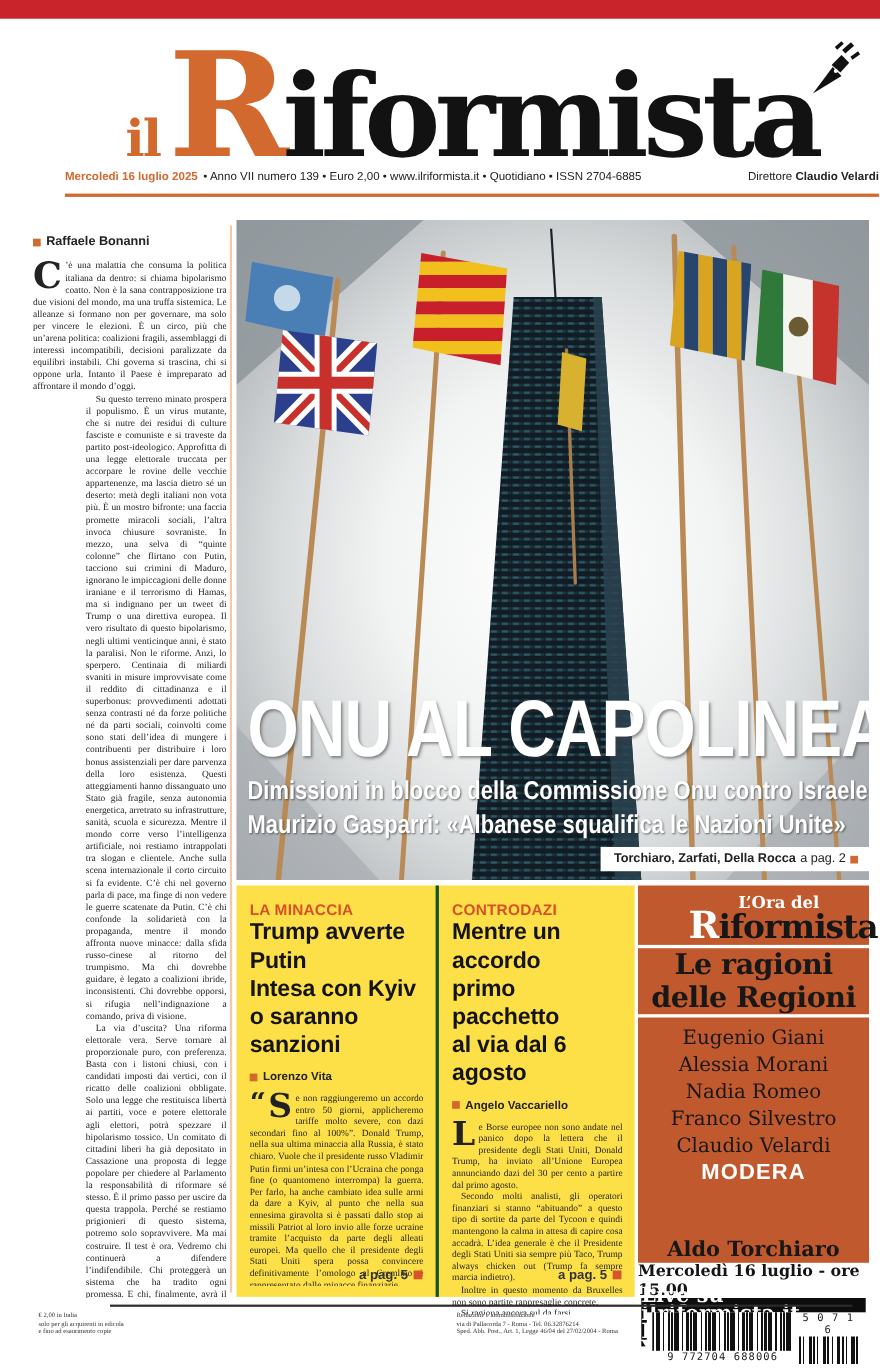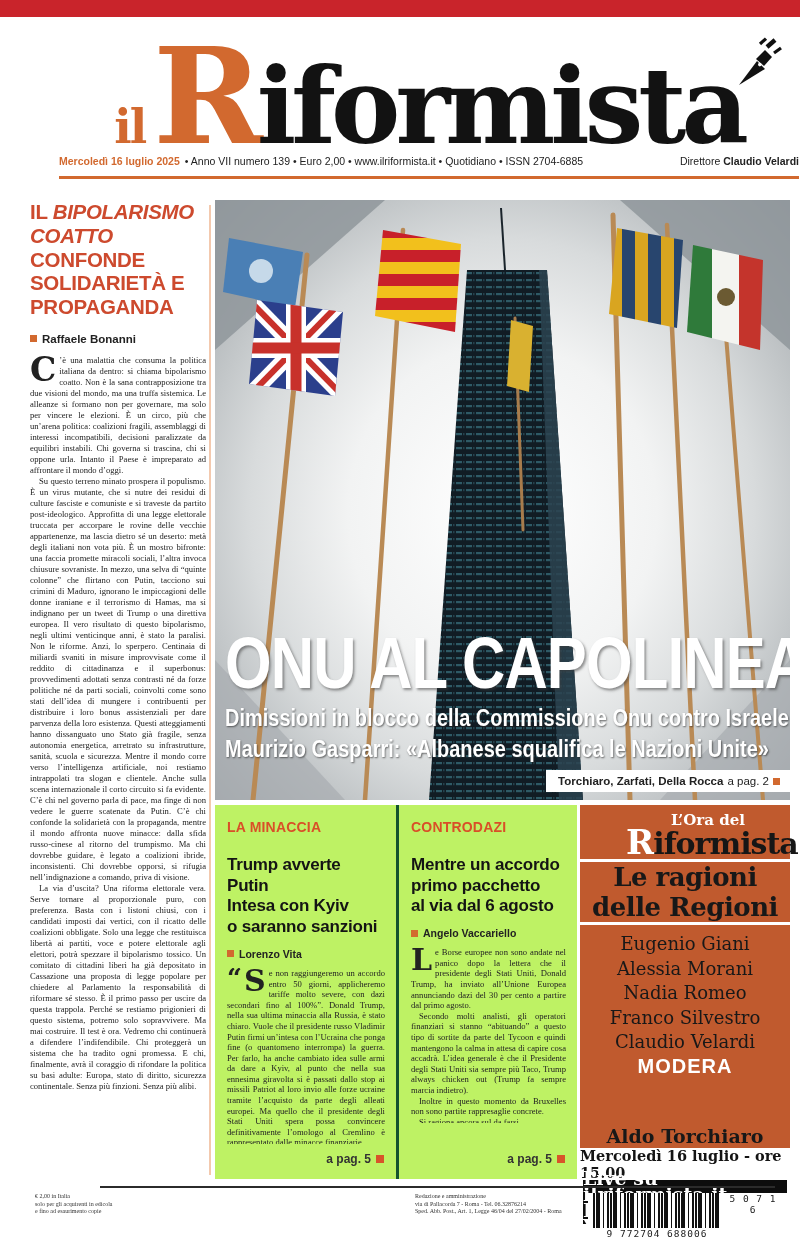--- a/index.html
+++ b/index.html
@@ -23,44 +23,44 @@
   .mast-rule { position:absolute; left:30px; top:159px; width:740px; height:3px; background:#d2692f; }
 
   
   .opinion { position:absolute; left:30px; top:200px; width:176px; height:980px; overflow:hidden; }
   .op-headline { font-family:"Liberation Sans", sans-serif; font-weight:bold; font-size:20.5px; line-height:1.16; color:#cd4a2e; text-transform:uppercase; letter-spacing:-0.3px; }
   .op-headline .it { font-style:italic; }
   .byline { display:flex; align-items:center; gap:5px; margin-top:14px; font-family:"Liberation Sans", sans-serif; font-weight:bold; font-size:11.5px; color:#222; }
   .sq { display:inline-block; width:7px; height:7px; background:#d2692f; flex:0 0 auto; }
   .op-body { margin-top:10px; font-size:8.6px; line-height:11px; text-align:justify; color:#222; }
   .op-body p { margin-bottom:0; }
-  .op-body p + p { text-indent:9px; }
+  .op-body p + p { text-indent:9px;margin-left:48px; }
   .dropcap { float:left; font-family:"DejaVu Serif", serif; font-weight:bold; font-size:33px; line-height:26px; padding:2px 3px 0 0; color:#222; }
   .col-divider { position:absolute; left:209px; top:205px; width:2px; height:970px; background:#f3c9ae; }
 
   
   .photo { position:absolute; left:215px; top:200px; width:575px; height:600px; overflow:hidden;
            background: radial-gradient(ellipse at 50% 52%, #ffffff 0%, #f2f3f3 38%, #d8dbdc 62%, #9aa0a4 100%); }
   .photo svg { position:absolute; left:0; top:0; }
   .main-headline { position:absolute; left:10px; top:426px; width:559px; font-family:"Liberation Sans", sans-serif;
        font-weight:bold; font-size:73px; line-height:1; color:#fff; white-space:nowrap; letter-spacing:-1px;
        transform:scaleX(0.82); transform-origin:left center; text-shadow:2px 2px 3px rgba(60,60,60,.55); }
   .subheads { position:absolute; left:10px; top:503px; width:565px; }
   .subhead { font-family:"Liberation Sans", sans-serif; font-weight:bold; font-size:23.5px; line-height:1.3; color:#fff;
        white-space:nowrap; transform:scaleX(0.85); transform-origin:left center; text-shadow:1px 1px 2px rgba(40,40,40,.65); }
   .credit-box { position:absolute; right:0; bottom:8px; background:#fff; padding:5px 10px 5px 12px;
        font-family:"Liberation Sans", sans-serif; font-size:11.5px; color:#222; display:flex; align-items:center; gap:4px; }
   .credit-box b { font-weight:bold; }
 
   
-  .panel { position:absolute; left:215px; top:805px; width:362px; height:374px; background:#bef264; display:flex; }
+  .panel { position:absolute; left:215px; top:805px; width:362px; height:374px; background:#fde047; display:flex; }
   .story { position:relative; width:50%; padding:14px 11px 30px 12px; }
   .story + .story { border-left:3px solid #14532d; }
   .kicker { font-family:"Liberation Sans", sans-serif; font-weight:bold; font-size:14px; color:#d94f28; letter-spacing:.2px; }
-  .st-headline { margin-top:20px; font-family:"Liberation Sans", sans-serif; font-weight:bold; font-size:17px; line-height:1.22; color:#141414; letter-spacing:-0.2px; }
+  .st-headline { margin-top:0; font-family:"Liberation Sans", sans-serif; font-weight:bold; font-size:21px; line-height:1.22; color:#141414; letter-spacing:-0.2px; }
   .story .byline { margin-top:10px; font-size:10.5px; }
   .st-body { margin-top:8px; font-size:8.6px; line-height:10.6px; text-align:justify; color:#222; height:176px; overflow:hidden; }
   .st-body p + p { text-indent:8px; }
   .bigquote { float:left; font-family:"DejaVu Serif", serif; font-weight:bold; font-size:26px; line-height:20px; padding-right:2px; color:#222; }
   .dropcap2 { float:left; font-family:"DejaVu Serif", serif; font-weight:bold; font-size:30px; line-height:24px; padding:1px 3px 0 0; color:#222; }
   .pag { position:absolute; right:12px; bottom:13px; display:flex; align-items:center; gap:5px;
          font-family:"Liberation Sans", sans-serif; font-weight:bold; font-size:12px; color:#333; }
   .pag .sq { width:8px; height:8px; background:#d8542a; }
 
   
@@ -85,21 +85,21 @@
   
   .foot-rule { position:absolute; left:100px; top:1186px; width:675px; height:2px; background:#2b2b2b; }
   .tinytext { position:absolute; font-family:"Liberation Serif", serif; font-size:6px; line-height:7.5px; color:#333; }
   .price-block { left:35px; top:1193px; }
   .imprint-block { left:415px; top:1193px; }
   .barcode { position:absolute; left:588px; top:1193px; width:202px; height:47px; background:#fff; display:flex; gap:5px; }
   .bc-lead { align-self:flex-end; font-family:"DejaVu Sans Mono", monospace; font-size:10px; line-height:10px; }
   .bc-main { width:128px; display:flex; flex-direction:column; }
   .bc-main .bars { height:35px; background:repeating-linear-gradient(90deg,#111 0 2px,#fff 2px 3px,#111 3px 7px,#fff 7px 10px,#111 10px 11px,#fff 11px 14px,#111 14px 16px,#fff 16px 17px); }
   .bc-num { font-family:"DejaVu Sans Mono", monospace; font-size:9.5px; line-height:11px; text-align:center; letter-spacing:1px; }
-  .bc-add { width:54px; display:flex; }
+  .bc-add { width:54px; display:flex; flex-direction:column; }
   .bc-add .bars { height:35px; background:repeating-linear-gradient(90deg,#111 0 2px,#fff 2px 4px,#111 4px 5px,#fff 5px 9px,#111 9px 12px,#fff 12px 13px); }
 </style>
 </head>
 <body>
 
 <div class="page">
 
   <div class="topbar"></div>
 
   <header class="masthead">
@@ -116,21 +116,20 @@
     </svg>
     <div class="dateline">
       <span class="date">Mercoledì 16 luglio 2025</span>
       <span class="info">• Anno VII numero 139 • Euro 2,00 • www.ilriformista.it • Quotidiano • ISSN 2704-6885</span>
       <span class="dir"><span>Direttore</span> <b>Claudio Velardi</b></span>
     </div>
     <div class="mast-rule"></div>
   </header>
 
   <section class="opinion">
-    <h2 class="op-headline"><span>IL </span><span class="it">BIPOLARISMO COATTO</span><span> CONFONDE SOLIDARIETÀ E PROPAGANDA</span></h2>
     <div class="byline">
       <span class="sq"></span>
       <span>Raffaele Bonanni</span>
     </div>
     <div class="op-body">
       <p><span class="dropcap">C</span><span>’è una malattia che consuma la politica italiana da dentro: si chiama bipolarismo coatto. Non è la sana contrapposizione tra due visioni del mondo, ma una truffa sistemica. Le alleanze si formano non per governare, ma solo per vincere le elezioni. È un circo, più che un’arena politica: coalizioni fragili, assemblaggi di interessi incompatibili, decisioni paralizzate da equilibri instabili. Chi governa si trascina, chi si oppone urla. Intanto il Paese è impreparato ad affrontare il mondo d’oggi.</span></p>
       <p>Su questo terreno minato prospera il populismo. È un virus mutante, che si nutre dei residui di culture fasciste e comuniste e si traveste da partito post-ideologico. Approfitta di una legge elettorale truccata per accorpare le rovine delle vecchie appartenenze, ma lascia dietro sé un deserto: metà degli italiani non vota più. È un mostro bifronte: una faccia promette miracoli sociali, l’altra invoca chiusure sovraniste. In mezzo, una selva di “quinte colonne” che flirtano con Putin, tacciono sui crimini di Maduro, ignorano le impiccagioni delle donne iraniane e il terrorismo di Hamas, ma si indignano per un tweet di Trump o una direttiva europea. Il vero risultato di questo bipolarismo, negli ultimi venticinque anni, è stato la paralisi. Non le riforme. Anzi, lo sperpero. Centinaia di miliardi svaniti in misure improvvisate come il reddito di cittadinanza e il superbonus: provvedimenti adottati senza contrasti né da forze politiche né da parti sociali, coinvolti come sono stati dell’idea di mungere i contribuenti per distribuire i loro bonus assistenziali per dare parvenza della loro esistenza. Questi atteggiamenti hanno dissanguato uno Stato già fragile, senza autonomia energetica, arretrato su infrastrutture, sanità, scuola e sicurezza. Mentre il mondo corre verso l’intelligenza artificiale, noi restiamo intrappolati tra slogan e clientele. Anche sulla scena internazionale il corto circuito si fa evidente. C’è chi nel governo parla di pace, ma finge di non vedere le guerre scatenate da Putin. C’è chi confonde la solidarietà con la propaganda, mentre il mondo affronta nuove minacce: dalla sfida russo-cinese al ritorno del trumpismo. Ma chi dovrebbe guidare, è legato a coalizioni ibride, inconsistenti. Chi dovrebbe opporsi, si rifugia nell’indignazione a comando, priva di visione.</p>
       <p>La via d’uscita? Una riforma elettorale vera. Serve tornare al proporzionale puro, con preferenza. Basta con i listoni chiusi, con i candidati imposti dai vertici, con il ricatto delle coalizioni obbligate. Solo una legge che restituisca libertà ai partiti, voce e potere elettorale agli elettori, potrà spezzare il bipolarismo tossico. Un comitato di cittadini liberi ha già depositato in Cassazione una proposta di legge popolare per chiedere al Parlamento la responsabilità di riformare sé stesso. È il primo passo per uscire da questa trappola. Perché se restiamo prigionieri di questo sistema, potremo solo sopravvivere. Ma mai costruire. Il test è ora. Vedremo chi continuerà a difendere l’indifendibile. Chi proteggerà un sistema che ha tradito ogni promessa. E chi, finalmente, avrà il coraggio di rifondare la politica su basi adulte: Europa, stato di diritto, sicurezza continentale. Senza più finzioni. Senza più alibi.</p>
     </div>
   </section>

